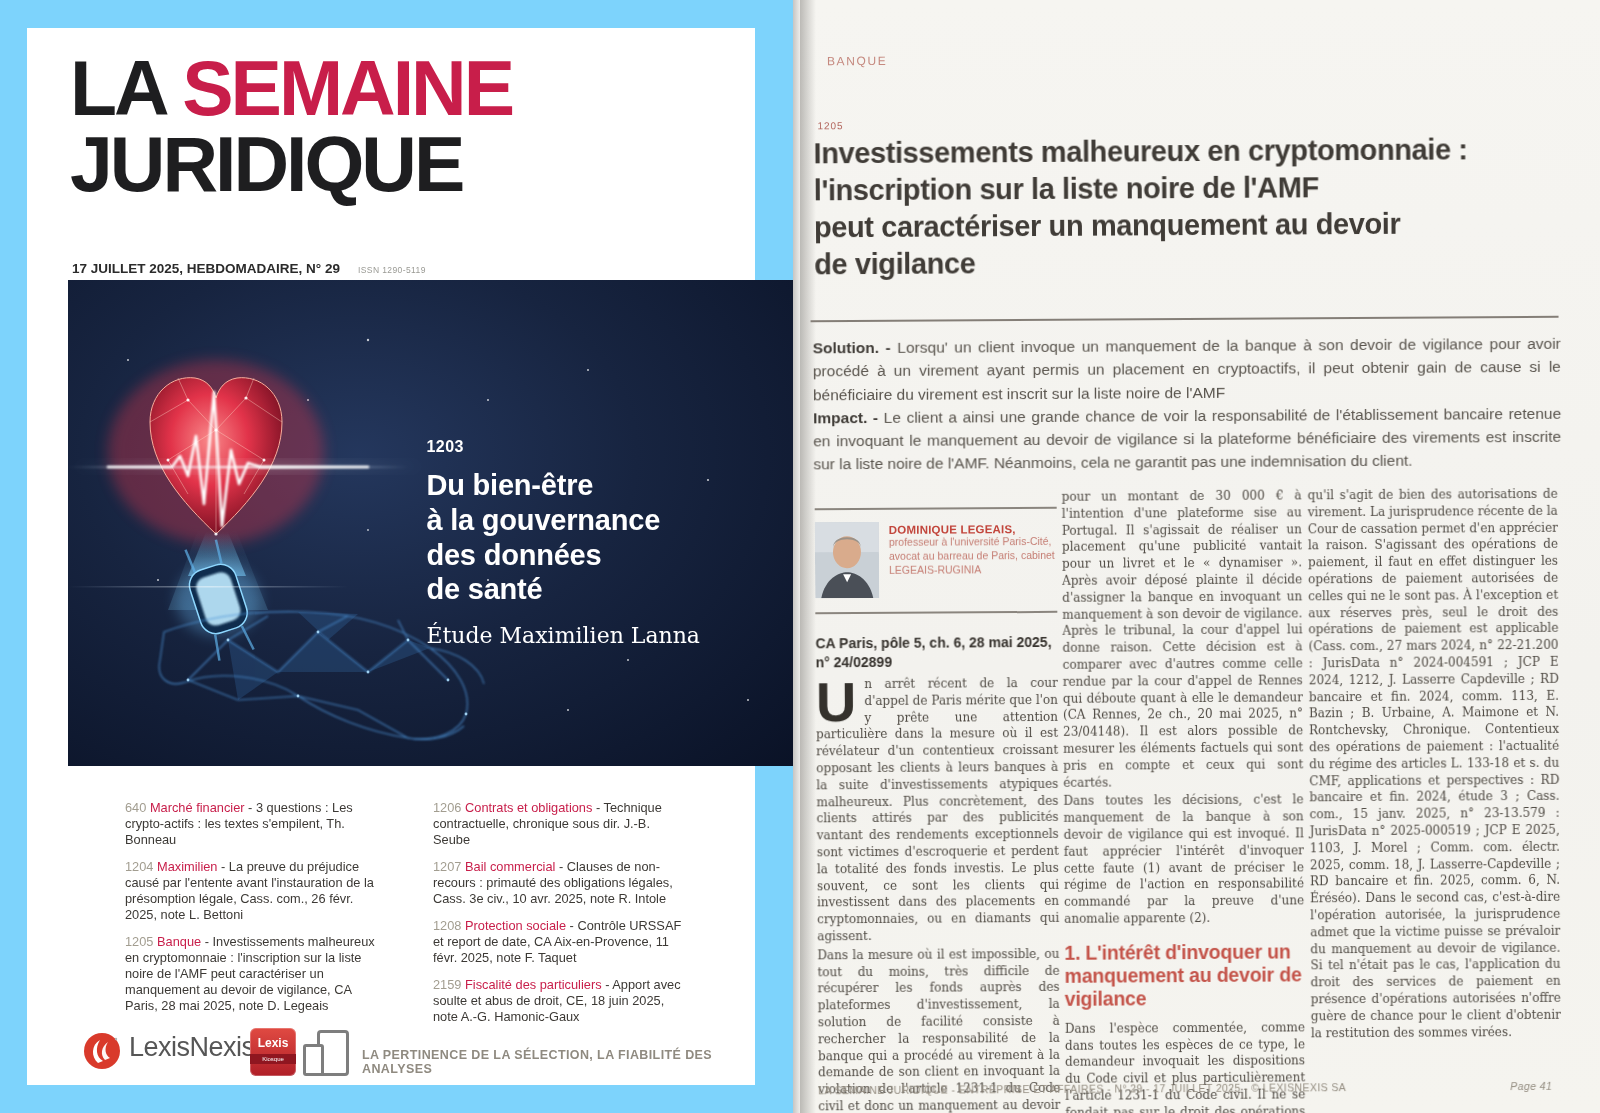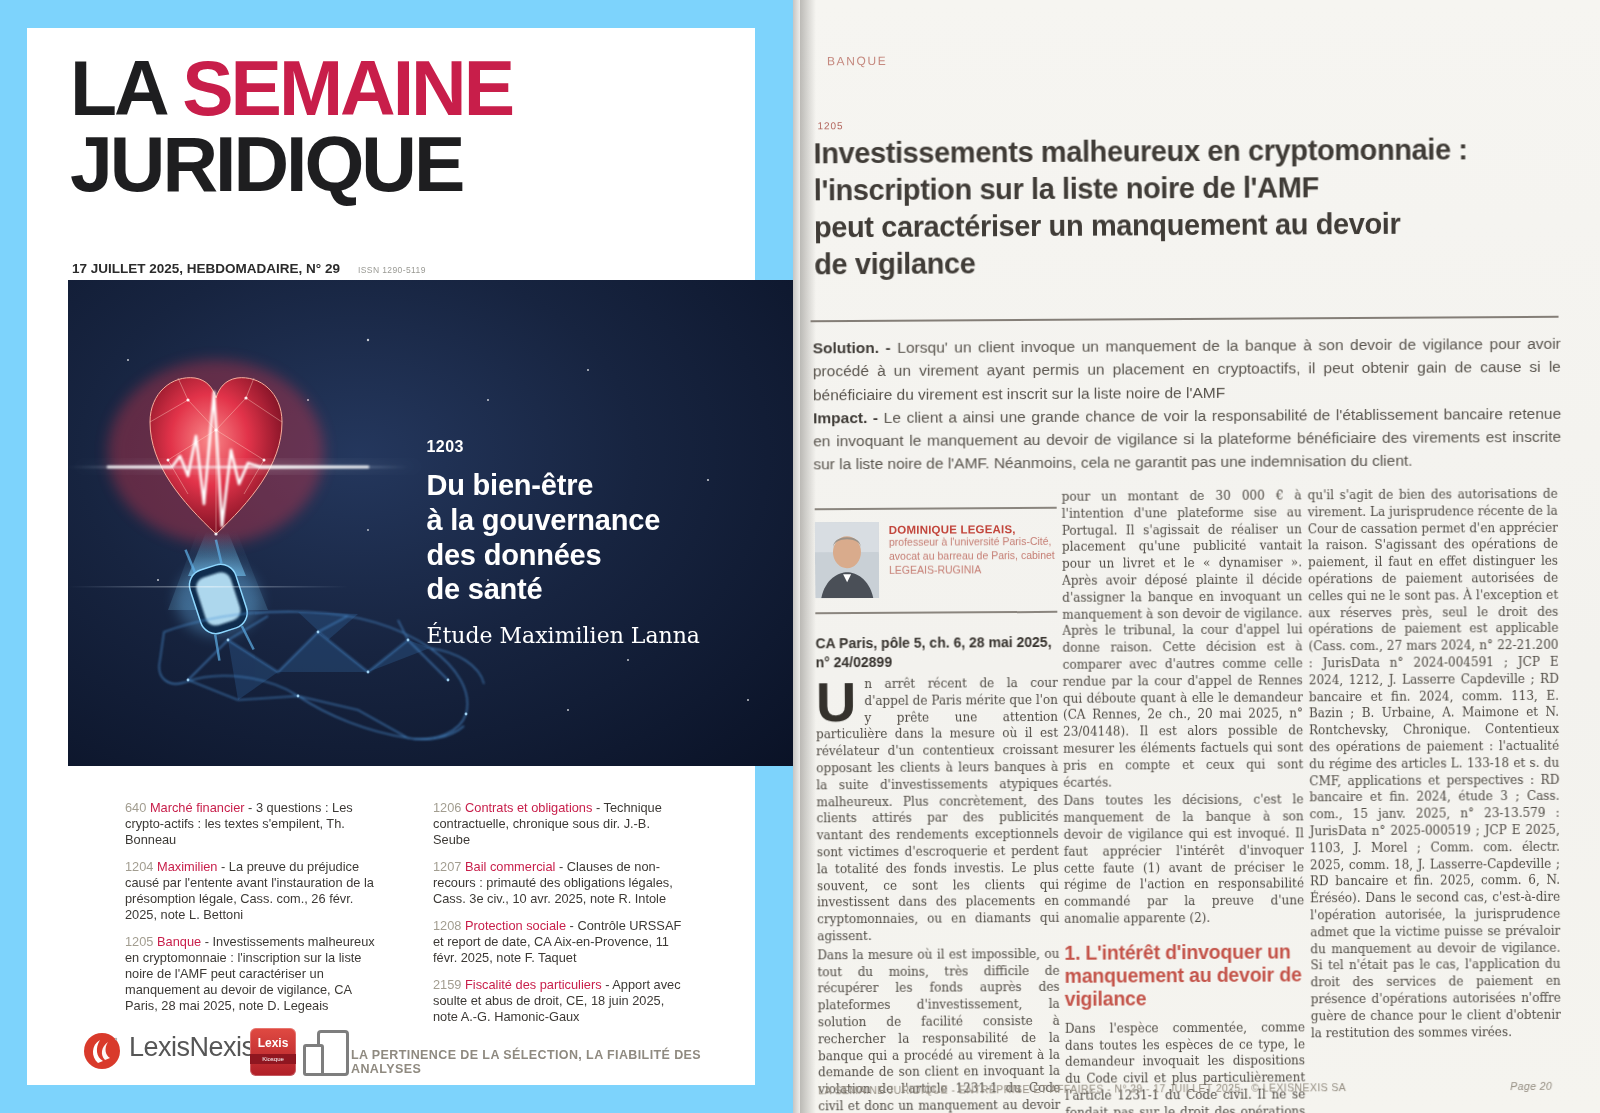--- a/index.html
+++ b/index.html
@@ -44,21 +44,21 @@
   .appicon{position:absolute;left:183px;top:4px;width:46px;height:48px;border-radius:6px;
            background:linear-gradient(180deg,#e04a42,#b01f28);box-shadow:inset 0 0 0 1px rgba(255,255,255,.25);
            color:#fff;text-align:center;overflow:hidden;}
   .appicon .l1{font-size:12px;font-weight:bold;margin-top:8px;}
   .appicon .l2{font-size:6px;background:#8f1620;margin-top:4px;padding:2px 0;}
   .devices{position:absolute;left:236px;top:6px;width:60px;height:48px;}
   .tablet{position:absolute;left:14px;top:0;width:26px;height:40px;border:3px solid #7e7e7e;
           border-radius:4px;background:#fff;}
   .phone{position:absolute;left:0;top:14px;width:15px;height:26px;border:3px solid #7e7e7e;
          border-radius:3px;background:#fff;}
-  .tagline{position:absolute;left:284px;top:24px;font-size:12.5px;font-weight:bold;
+  .tagline{position:absolute;left:295px;top:24px;font-size:12.5px;font-weight:bold;
            color:#8f8a80;letter-spacing:0.4px;}
 
   
   .page-right{position:absolute;left:800px;top:0;width:800px;height:1113px;
               background:linear-gradient(180deg,#f6f5f1 0%,#f3f2ee 60%,#f5f4ef 100%);}
   .spine{position:absolute;left:0;top:0;width:16px;height:100%;
          background:linear-gradient(90deg,rgba(140,138,134,.55),rgba(245,244,240,0));}
   .rp{position:absolute;inset:0;transform:rotate(-0.35deg);}
 
   .rubric{position:absolute;left:30px;top:52px;font-size:12px;letter-spacing:1.6px;color:#c5897f;}
@@ -306,18 +306,18 @@
         <h3 class="h-red">1. L'intérêt d'invoquer un manquement au devoir de vigilance</h3>
         <p>Dans l'espèce commentée, comme dans toutes les espèces de ce type, le demandeur invoquait les dispositions du Code civil et plus particulièrement l'article 1231-1 du Code civil. Il ne se fondait pas sur le droit des opérations de paiement alors même</p>
       </div>
 
       <div class="colbody col3">
         <p>qu'il s'agit de bien des autorisations de virement. La jurisprudence récente de la Cour de cassation permet d'en apprécier la raison. S'agissant des opérations de paiement, il faut en effet distinguer les opérations de paiement autorisées de celles qui ne le sont pas. À l'exception et aux réserves près, seul le droit des opérations de paiement est applicable (Cass. com., 27 mars 2024, n° 22-21.200 : JurisData n° 2024-004591 ; JCP E 2024, 1212, J. Lasserre Capdeville ; RD bancaire et fin. 2024, comm. 113, E. Bazin ; B. Urbaine, A. Maimone et N. Rontchevsky, Chronique. Contentieux des opérations de paiement : l'actualité du régime des articles L. 133-18 et s. du CMF, applications et perspectives : RD bancaire et fin. 2024, étude 3 ; Cass. com., 15 janv. 2025, n° 23-13.579 : JurisData n° 2025-000519 ; JCP E 2025, 1103, J. Morel ; Comm. com. électr. 2025, comm. 18, J. Lasserre-Capdeville ; RD bancaire et fin. 2025, comm. 6, N. Éréséo). Dans le second cas, c'est-à-dire l'opération autorisée, la jurisprudence admet que la victime puisse se prévaloir du manquement au devoir de vigilance. Si tel n'était pas le cas, l'application du droit des services de paiement en présence d'opérations autorisées n'offre guère de chance pour le client d'obtenir la restitution des sommes virées.</p>
       </div>
 
       <div class="rp-footer">
         <span>LA SEMAINE JURIDIQUE - ENTREPRISE ET AFFAIRES - N° 29 - 17 JUILLET 2025 - © LEXISNEXIS SA</span>
-        <span class="pagenum">Page 20</span>
+        <span class="pagenum">Page 41</span>
       </div>
 
     </div>
   </div>
 </div>
 
 </body></html>

